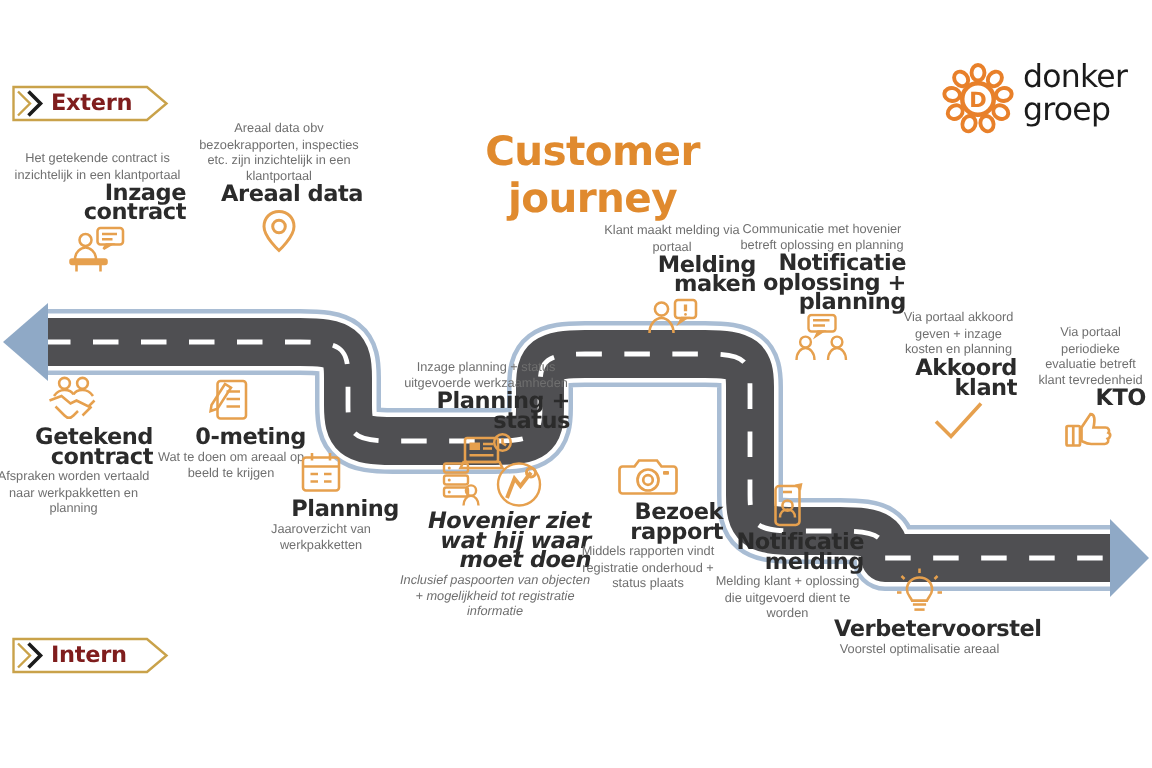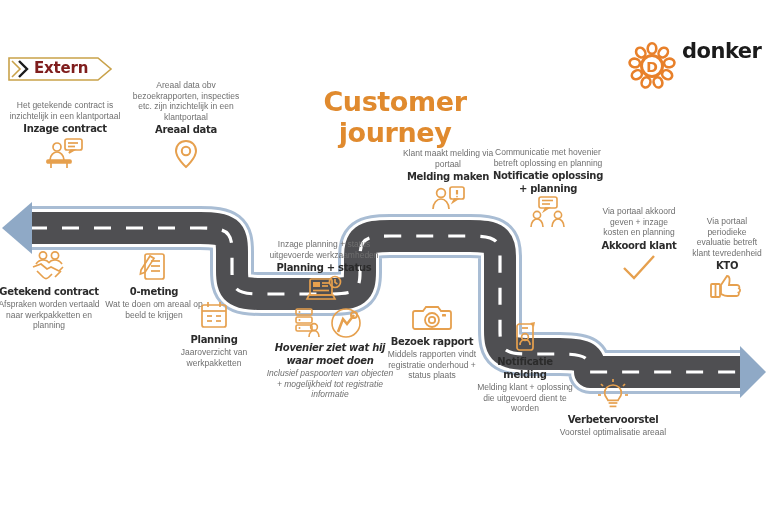--- a/index.html
+++ b/index.html
@@ -23,43 +23,44 @@
     color:#e08a2e;
     font-family:"DejaVu Sans", sans-serif;
     margin-top:48px;
   }
 
   
   .logo{position:absolute;left:628px;top:38px;width:135px;height:56px;}
   .logo-mark{position:absolute;left:0;top:4px;width:48px;height:48px;}
   .logo-text{position:absolute;left:54px;top:2px;line-height:22px;
     font-family:"DejaVu Sans", sans-serif;
-    font-size:21px;font-weight:bold;color:#1b1b1b;letter-spacing:-0.5px;}
+    font-size:21px;font-weight:normal;color:#1b1b1b;letter-spacing:-0.5px;}
 
   
   .banner{position:absolute;height:26px;}
   .banner svg{position:absolute;left:0;top:0;}
   .banner .btxt{
     position:absolute;left:28px;top:3px;
     font-size:15px;font-weight:bold;color:#7f1d1d;
     font-family:"DejaVu Sans", sans-serif;letter-spacing:-0.2px;
   }
   #banner-extern{left:6px;top:56px;width:108px;}
   #banner-intern{left:6px;top:424px;width:108px;}
 
   
   .stop{position:absolute;text-align:center;}
   .stop .desc{
     font-size:8.5px;line-height:10.5px;color:#6f6f6f;
     font-family:"Liberation Sans", sans-serif;
   }
   .stop .label{
-    font-size:10px;font-weight:bold;line-height:13px;color:#2b2b2b;
+    font-size:15px;font-weight:bold;line-height:13px;color:#2b2b2b;
     font-family:"DejaVu Sans", sans-serif;letter-spacing:-0.3px;
     margin:1px 0;
+    text-align:right;
   }
   .stop .ico{display:block;margin:0 auto;}
   .ico svg{display:block;margin:0 auto;}
 </style>
 </head>
 <body>
 
 <div id="stage">
 
   <svg id="road-layer" viewBox="0 0 768 512">
@@ -115,32 +116,41 @@
             <ellipse cx="24" cy="6.5" rx="4.3" ry="5.2" transform="rotate(280 24 24)"></ellipse>
             <ellipse cx="24" cy="6.5" rx="4.3" ry="5.2" transform="rotate(320 24 24)"></ellipse>
           </g>
           <circle cx="24" cy="24" r="10.5" stroke-width="3"></circle>
         </g>
         <text x="24" y="29.5" text-anchor="middle" font-family="DejaVu Sans, sans-serif" font-size="14" font-weight="bold" fill="#e8802a">D</text>
       </svg>
     </div>
     <div class="logo-text">
       <div>donker</div>
+      <div>groep</div>
     </div>
   </div>
 
   <div class="banner" id="banner-extern">
     <svg width="108" height="26" viewBox="0 0 108 26">
       <path d="M3,2 L92,2 L105,13 L92,24 L3,24 Z" fill="#ffffff" stroke="#c9a24a" stroke-width="1.6"></path>
       <path d="M6,5 L14,13 L6,21" fill="none" stroke="#c9a24a" stroke-width="1.6"></path>
       <path d="M13,5 L21,13 L13,21" fill="none" stroke="#1b1b1b" stroke-width="2.4"></path>
     </svg>
     <span class="btxt">Extern</span>
   </div>
 
+  <div class="banner" id="banner-intern">
+    <svg width="108" height="26" viewBox="0 0 108 26">
+      <path d="M3,2 L92,2 L105,13 L92,24 L3,24 Z" fill="#ffffff" stroke="#c9a24a" stroke-width="1.6"></path>
+      <path d="M6,5 L14,13 L6,21" fill="none" stroke="#c9a24a" stroke-width="1.6"></path>
+      <path d="M13,5 L21,13 L13,21" fill="none" stroke="#1b1b1b" stroke-width="2.4"></path>
+    </svg>
+    <span class="btxt">Intern</span>
+  </div>
 
   <div class="stop" style="left:6px;top:100px;width:118px;">
     <div class="desc">Het getekende contract is inzichtelijk in een klantportaal</div>
     <div class="label">Inzage contract</div>
     <div class="ico">
       <svg width="40" height="34" viewBox="0 0 40 34" fill="none" stroke="#e6a04e" stroke-width="1.7">
         <rect x="20" y="3" width="17" height="11" rx="2"></rect>
         <path d="M24 17 l2 -3 h3 z"></path>
         <line x1="23" y1="7" x2="33" y2="7"></line>
           <line x1="23" y1="10.5" x2="30" y2="10.5"></line>

